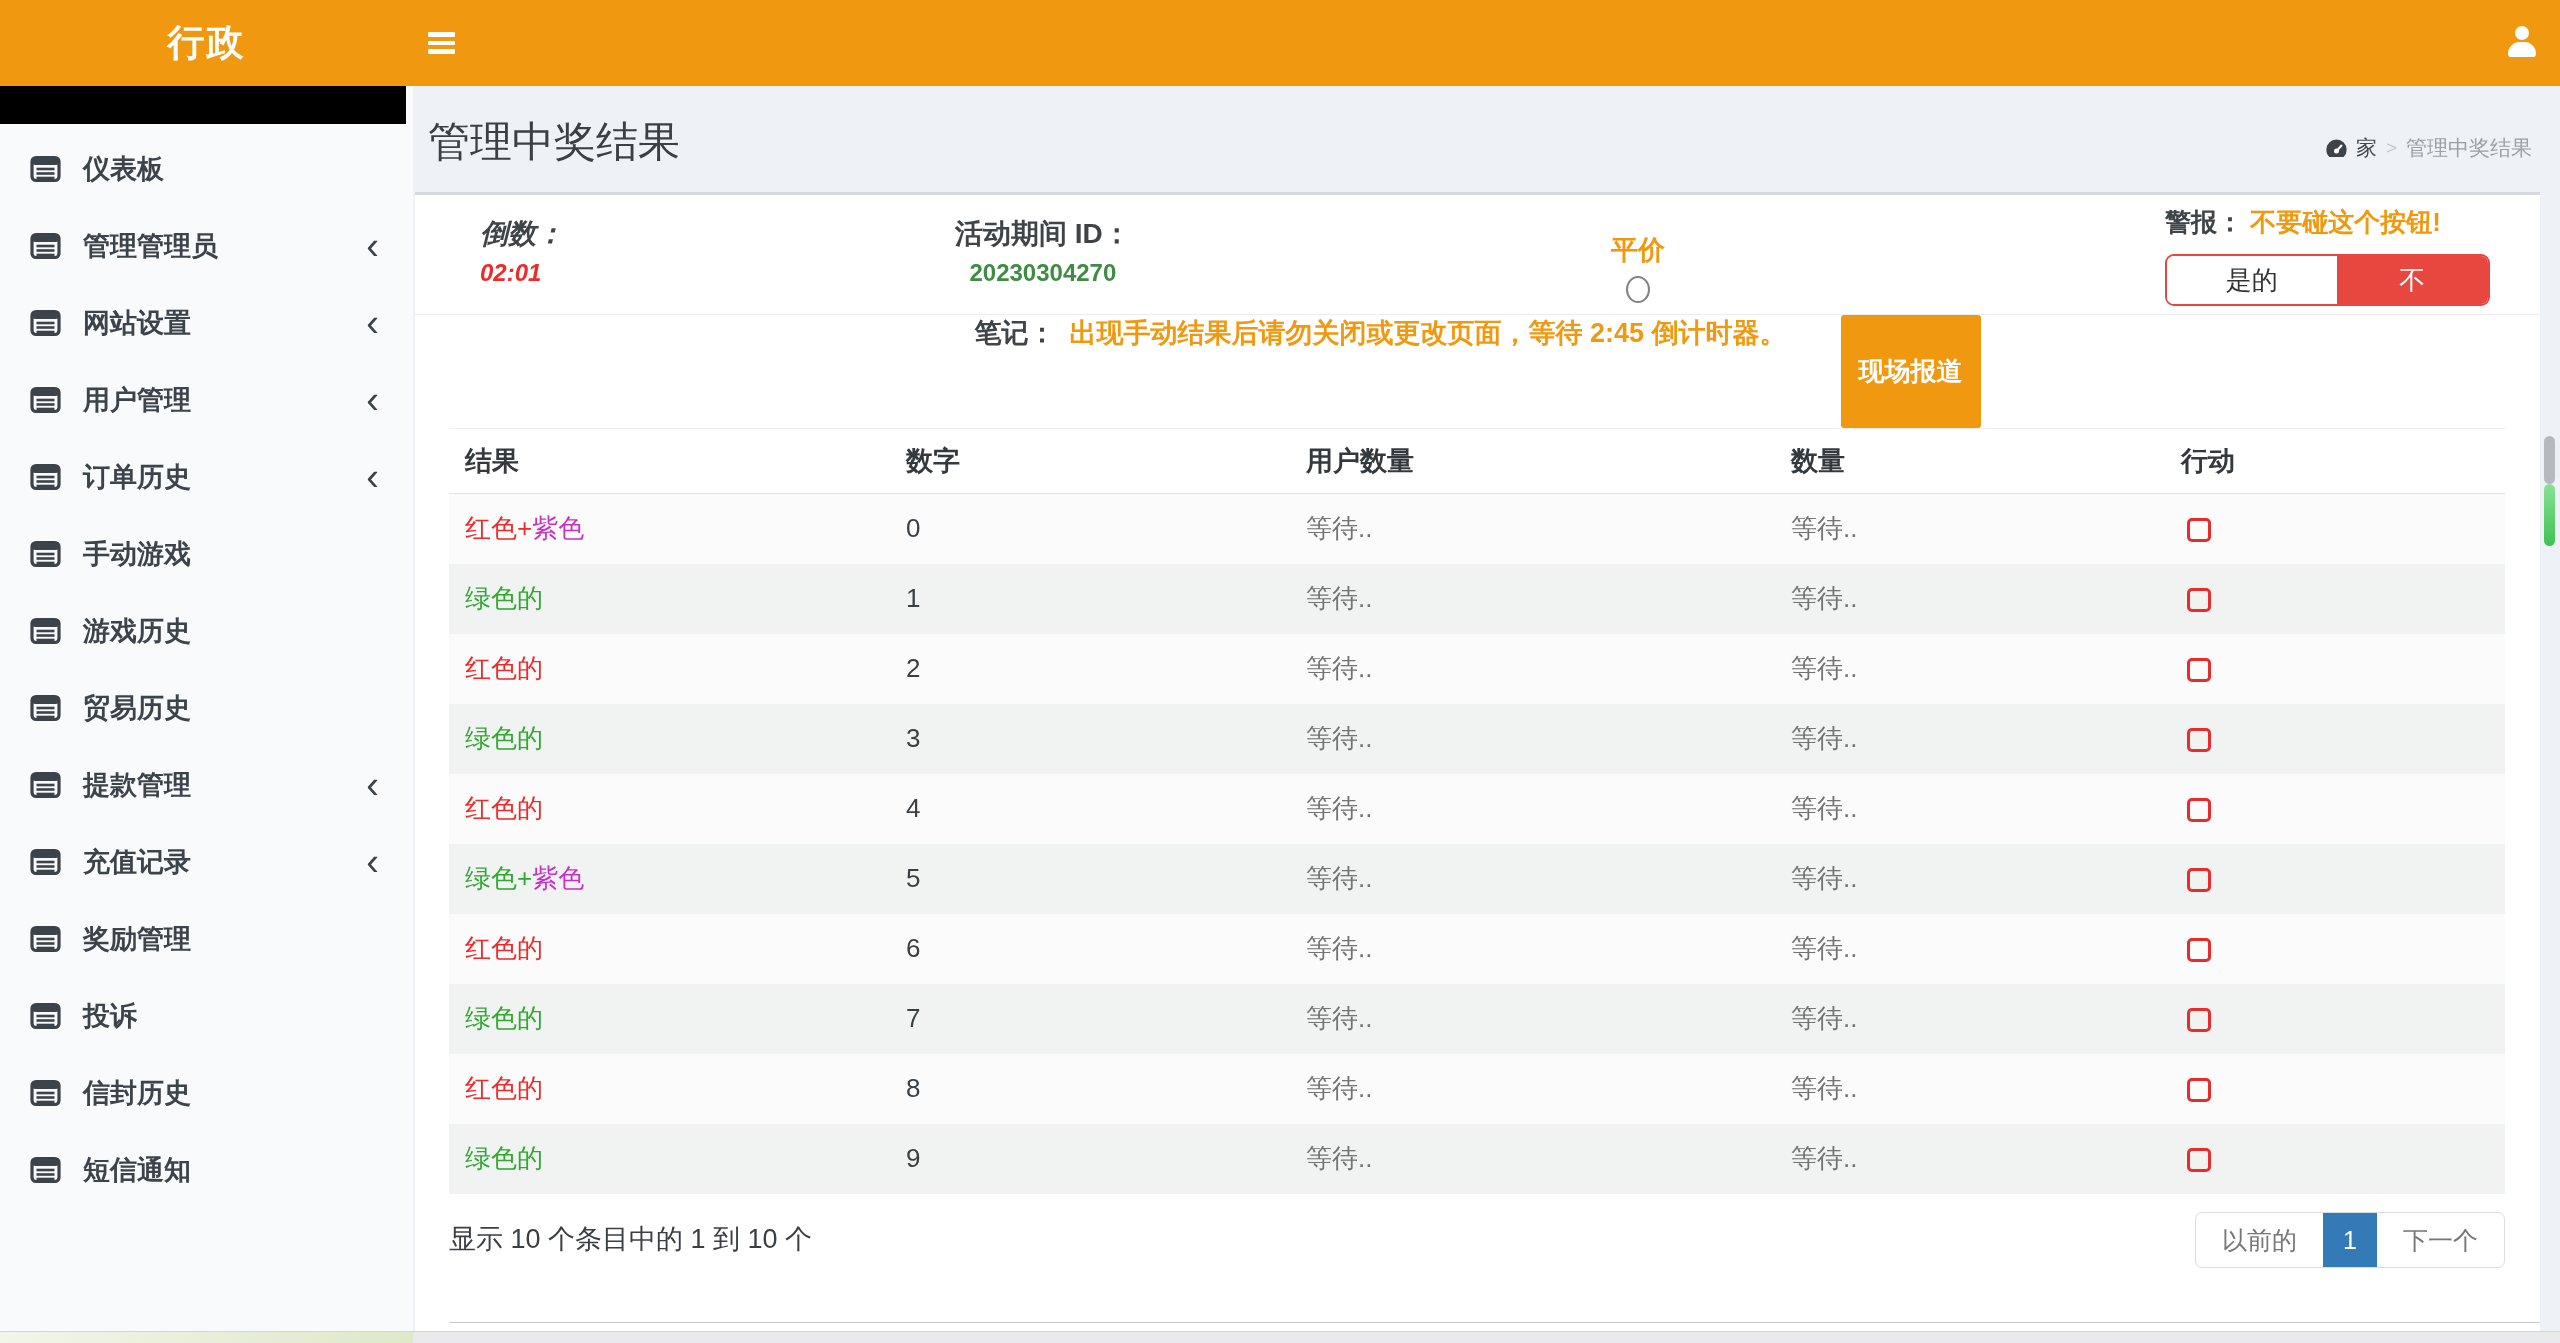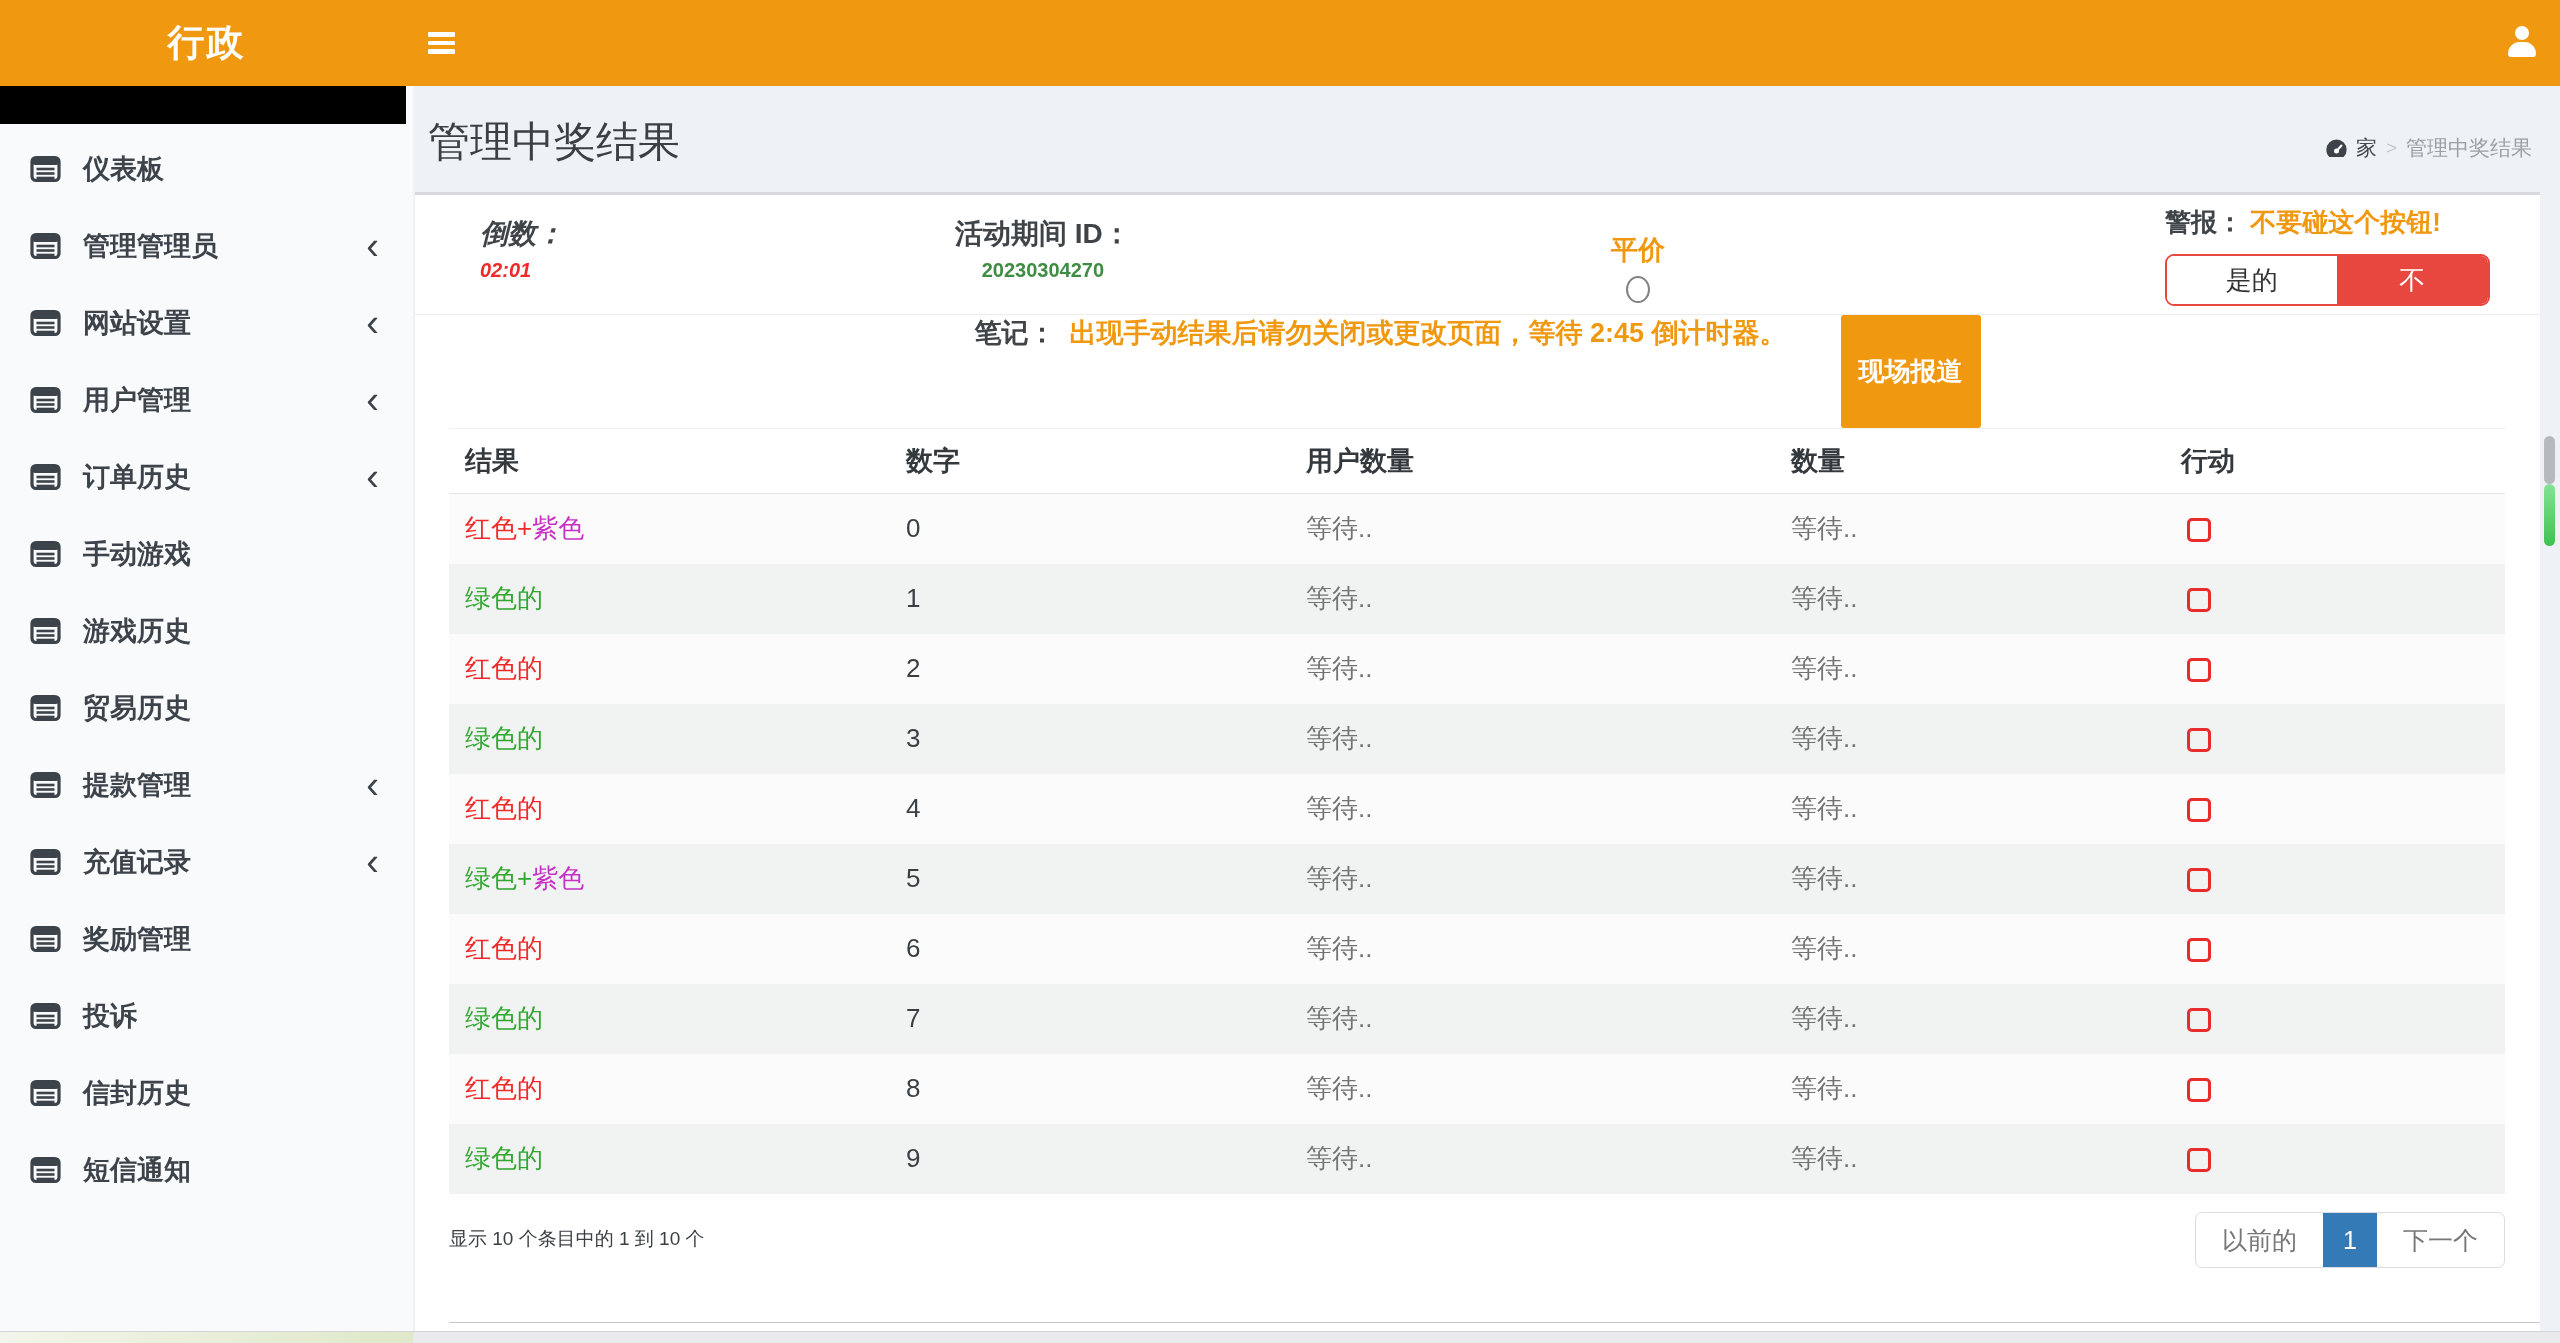--- a/index.html
+++ b/index.html
@@ -44,21 +44,21 @@
   .panel { position:absolute; left:2px; top:106px; width:2125px; height:1139px; background:#fff;
            border-top:3px solid #d6dade; }
 
   .info-row { position:relative; height:120px; border-bottom:1px solid #ededed; }
   .info-block { position:absolute; top:20px; }
   .ib-countdown { left:65px;font-style:italic; }
   .ib-period { left:540px; text-align:center; }
   .ib-parity { left:1168px; width:110px; text-align:center; top:16px; }
   .ib-alert { left:1750px; width:345px; top:10px; }
   .info-label { font-size:28px; font-weight:600; color:#3f4449; }
-  .info-value { font-size:20px; font-weight:700; margin-top:6px; }
+  .info-value { font-size:24px; font-weight:700; margin-top:6px; }
   .red   { color:#ef2a2a; }
   .dkgreen { color:#3f8c43; }
   .orange { color:#f0980f; }
   .parity-label { font-size:27px; font-weight:700;margin-top:21px; }
   .radio { display:inline-block; width:24px; height:27px; border:2px solid #828282; border-radius:50%;
            background:#fff; margin-top:8px; cursor:pointer; }
   .alert-line { font-size:26px; font-weight:700; color:#3f4449; white-space:nowrap; }
   .btn-group { display:flex; width:325px; height:52px; margin-top:14px; border:2px solid #e8473f;
                border-radius:9px; overflow:hidden; }
   .btn-yes { flex:1.12; background:#fff; border:none; color:#333; font-size:26px; cursor:pointer; }
@@ -80,21 +80,21 @@
   tr.stripe-dark  td { background:#f1f2f2; }
   .c-red    { color:#ef2a2a; }
   .c-green  { color:#31a82f; }
   .c-violet { color:#c72fc7; }
   .pending  { color:#737373; }
   .checkbox { display:inline-block; width:24px; height:24px; border:3px solid #e82c2c; border-radius:5px;
               background:transparent; cursor:pointer; margin-left:6px; vertical-align:middle; }
 
   
   .table-footer { position:relative; height:70px; margin:18px 35px 0 34px; }
-  .summary { font-size:19px; color:#3a3f44; line-height:54px; }
+  .summary { font-size:27px; color:#3a3f44; line-height:54px; }
   .pagination { position:absolute; right:0; top:0; height:56px; display:flex; align-items:stretch;
                 border:1px solid #ddd; border-radius:7px; overflow:hidden; background:#fff; }
   .page-item { line-height:54px; font-size:25px; color:#777; padding:0 26px; cursor:pointer; }
   .page-active { background:#337ab7; color:#fff; width:54px; padding:0; text-align:center; }
   .panel-bottom-line { position:absolute; left:34px; right:0; bottom:8px; border-top:1px solid #c9c9c9; }
 
   
   .v-scrollbar { position:absolute; right:5px; top:436px; width:11px; z-index:20; }
   .v-thumb-gray  { width:11px; height:48px; background:#b6babe; border-radius:6px; }
   .v-thumb-green { width:11px; height:62px; background:linear-gradient(#86e295,#3ec152); border-radius:6px; }

